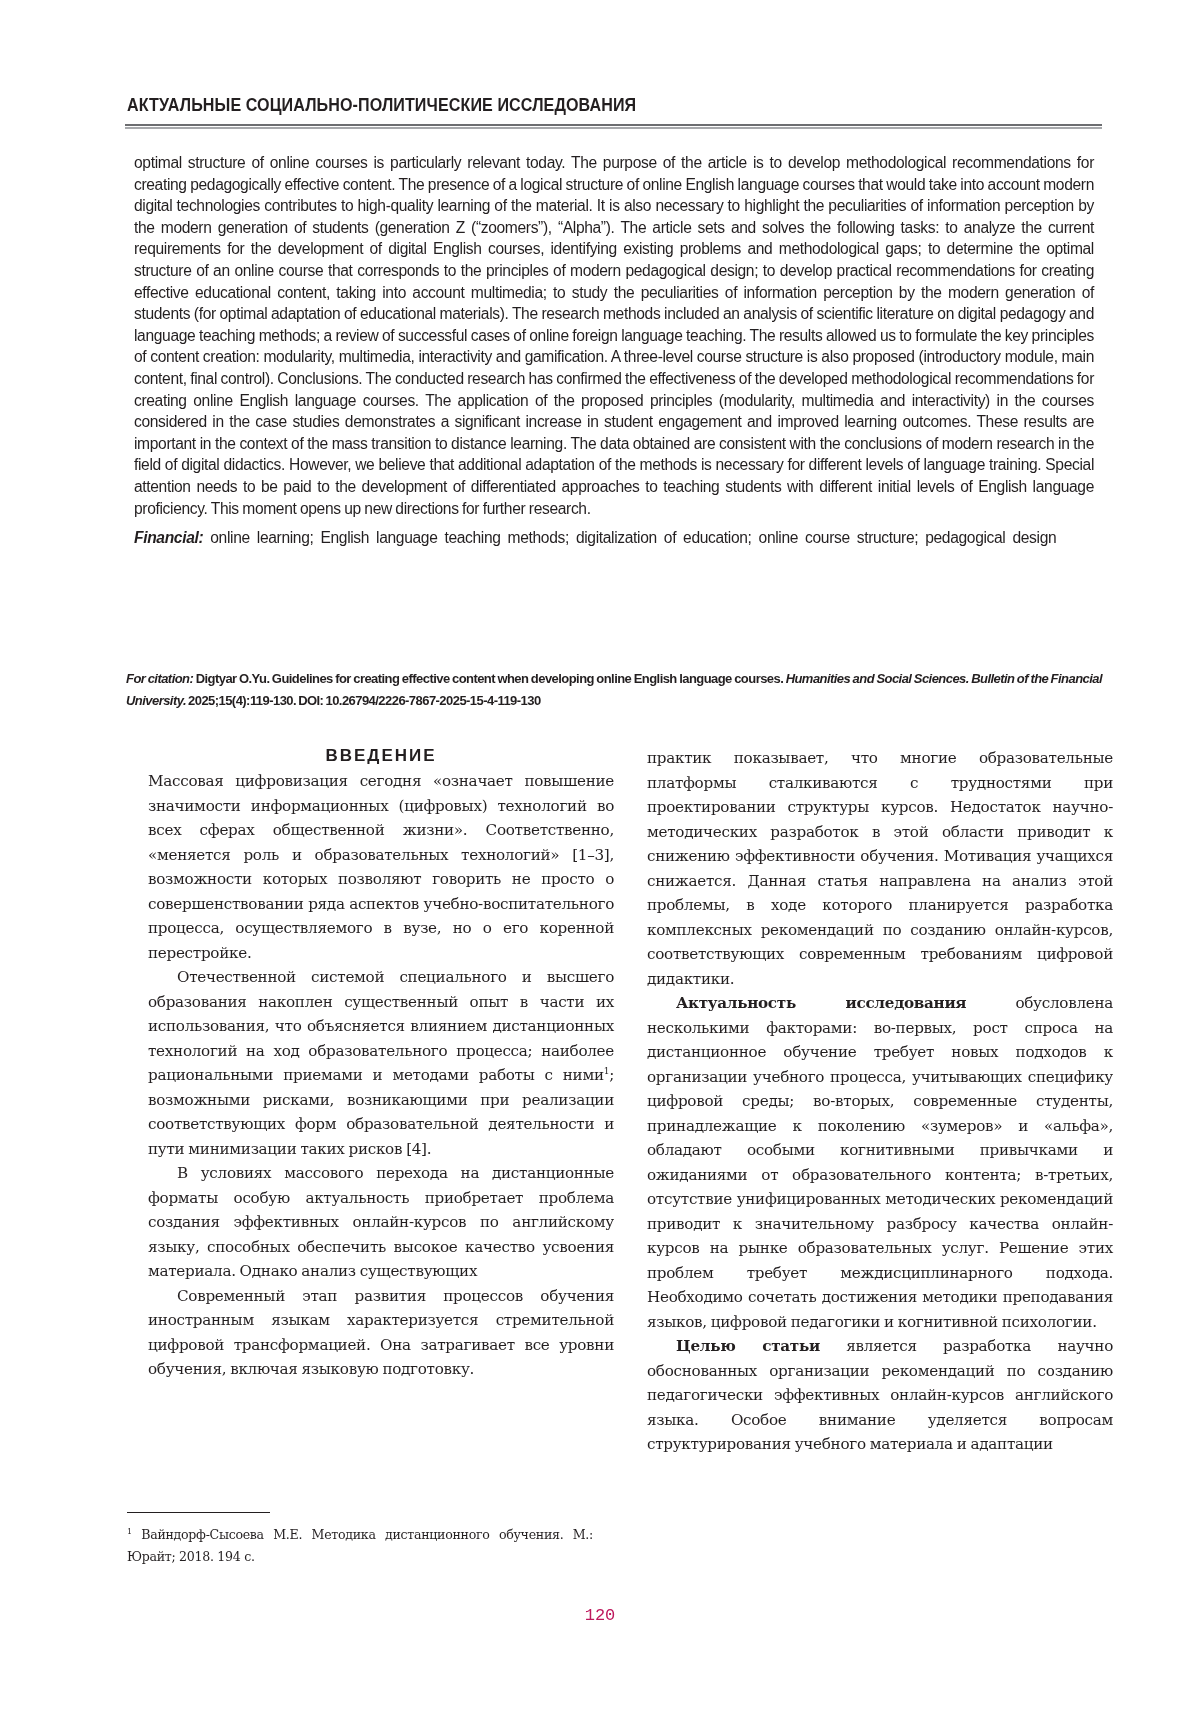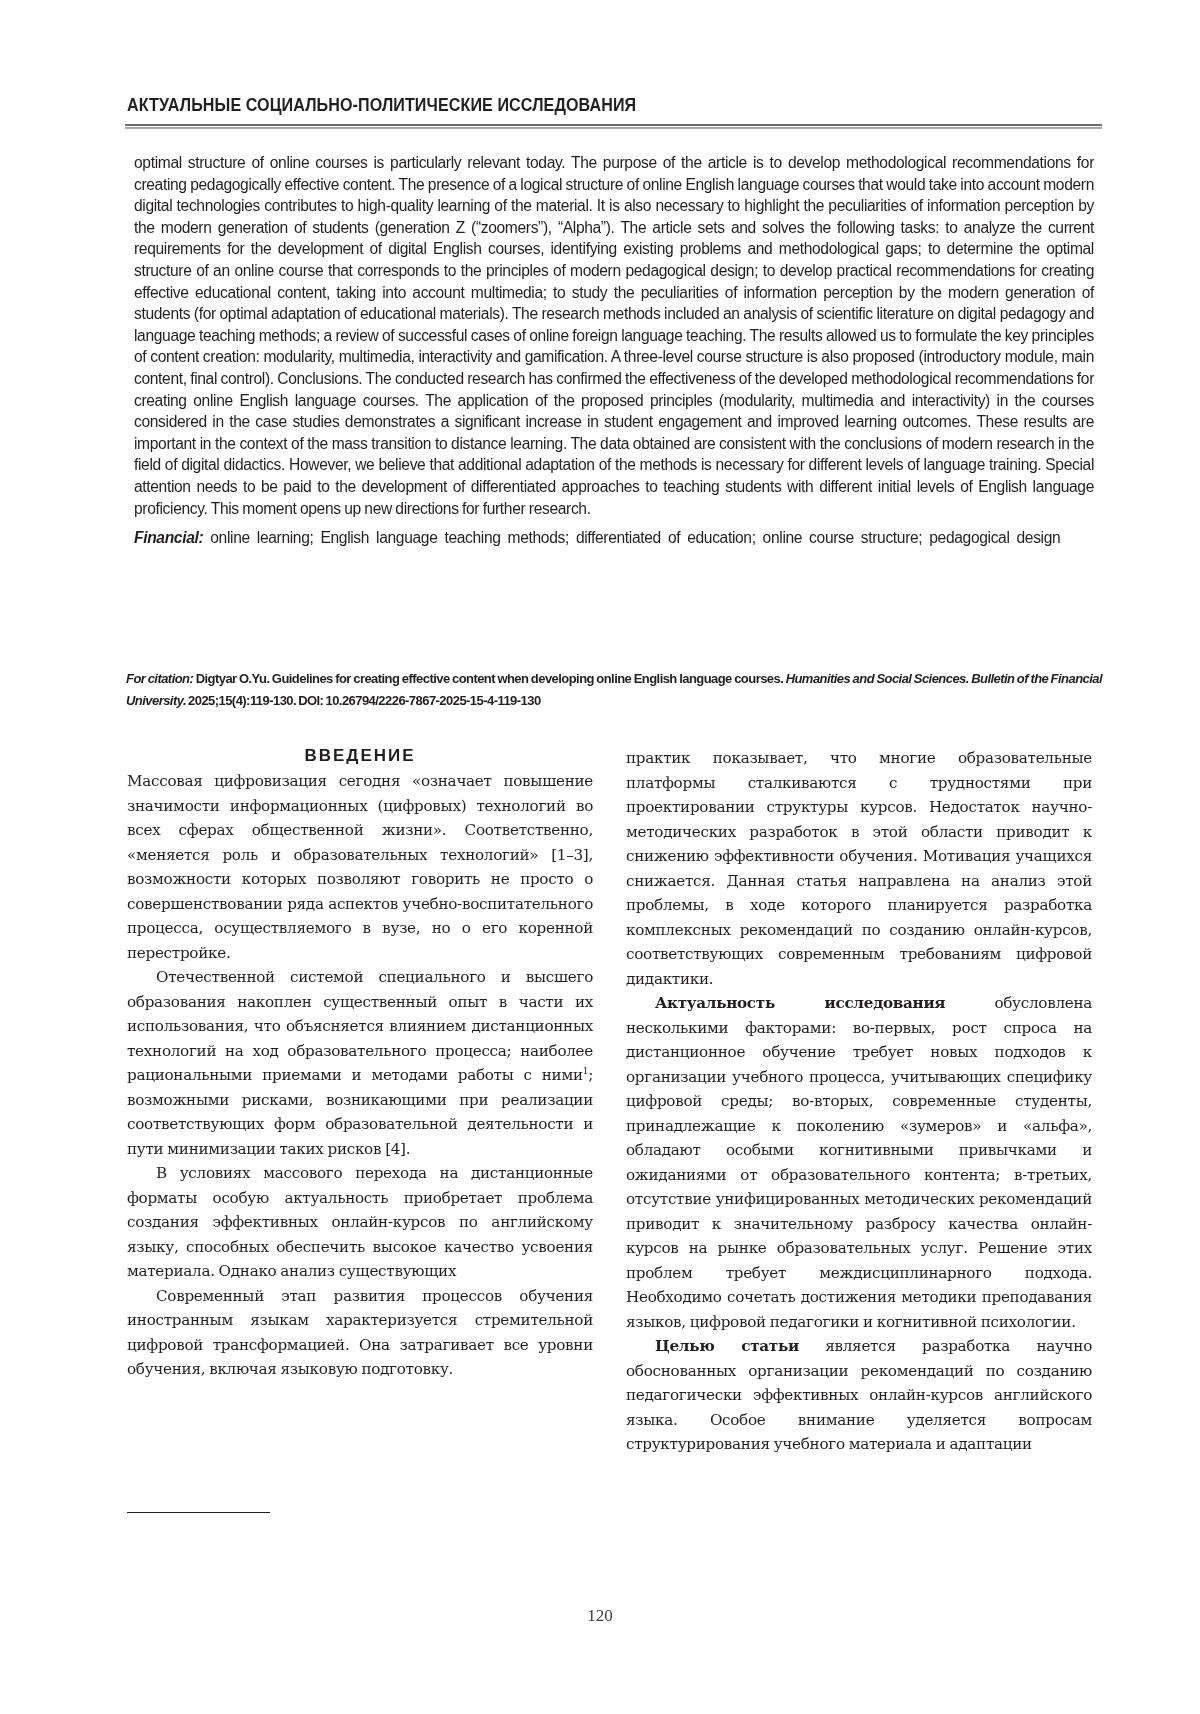--- a/index.html
+++ b/index.html
@@ -79,20 +79,21 @@
       position: absolute;
       top: 744px;
       width: 466px;
       font-family: "DejaVu Serif", "Liberation Serif", serif;
       font-size: 15.2px;
       line-height: 24.5px;
       color: #231f20;
       text-align: justify;
       letter-spacing: -0.3px;
       word-spacing: -0.6px;
+      margin-left: 21px;
     }
     .col-left { left: 127px; }
     .col-right { left: 626px; top: 746px; }
     .col p { margin: 0; }
     .indent { text-indent: 29px; }
     .section-heading {
       font-family: "Liberation Sans", sans-serif;
       font-weight: bold;
       font-size: 17px;
       letter-spacing: 2px;
@@ -122,36 +123,36 @@
       text-align: justify;
       letter-spacing: -0.3px;
     }
     .footnote sup { font-size: 8px; }
     .page-number {
       position: absolute;
       left: 0;
       width: 1200px;
       top: 1606px;
       text-align: center;
-      font-family: Liberation Serif, serif;
+      font-family: Liberation Mono, monospace;
       font-size: 17px;
-      color: #404040;
+      color: #be185d;
     }
   </style>
 </head>
 <body>
 
 <div class="page">
 
   <div class="running-head">АКТУАЛЬНЫЕ СОЦИАЛЬНО-ПОЛИТИЧЕСКИЕ ИССЛЕДОВАНИЯ</div>
   <div class="head-rule"></div>
 
   <div class="abstract">
     <p>optimal structure of online courses is particularly relevant today. The purpose of the article is to develop methodological recommendations for creating pedagogically effective content. The presence of a logical structure of online English language courses that would take into account modern digital technologies contributes to high-quality learning of the material. It is also necessary to highlight the peculiarities of information perception by the modern generation of students (generation Z (“zoomers”), “Alpha”). The article sets and solves the following tasks: to analyze the current requirements for the development of digital English courses, identifying existing problems and methodological gaps; to determine the optimal structure of an online course that corresponds to the principles of modern pedagogical design; to develop practical recommendations for creating effective educational content, taking into account multimedia; to study the peculiarities of information perception by the modern generation of students (for optimal adaptation of educational materials). The research methods included an analysis of scientific literature on digital pedagogy and language teaching methods; a review of successful cases of online foreign language teaching. The results allowed us to formulate the key principles of content creation: modularity, multimedia, interactivity and gamification. A three-level course structure is also proposed (introductory module, main content, final control). Conclusions. The conducted research has confirmed the effectiveness of the developed methodological recommendations for creating online English language courses. The application of the proposed principles (modularity, multimedia and interactivity) in the courses considered in the case studies demonstrates a significant increase in student engagement and improved learning outcomes. These results are important in the context of the mass transition to distance learning. The data obtained are consistent with the conclusions of modern research in the field of digital didactics. However, we believe that additional adaptation of the methods is necessary for different levels of language training. Special attention needs to be paid to the development of differentiated approaches to teaching students with different initial levels of English language proficiency. This moment opens up new directions for further research.</p>
-    <p class="keywords"><span class="kw-label">Financial:</span> <span>online learning; English language teaching methods; differentiated of education; online course structure; pedagogical design</span></p>
+    <p class="keywords"><span class="kw-label">Financial:</span> <span>online learning; English language teaching methods; digitalization of education; online course structure; pedagogical design</span></p>
   </div>
 
   <div class="citation">
     <span class="it">For citation:</span>
     <span>Digtyar O.Yu. Guidelines for creating effective content when developing online English language courses.</span>
     <span class="it">Humanities and Social Sciences. Bulletin of the Financial University.</span>
     <span>2025;15(4):119-130. DOI: 10.26794/2226-7867-2025-15-4-119-130</span>
   </div>
 
   <div class="col col-left">
@@ -162,15 +163,16 @@
     <p class="indent">Современный этап развития процессов обучения иностранным языкам характеризуется стремительной цифровой трансформацией. Она затрагивает все уровни обучения, включая языковую подготовку.</p>
   </div>
 
   <div class="col col-right">
     <p>практик показывает, что многие образовательные платформы сталкиваются с трудностями при проектировании структуры курсов. Недостаток научно-методических разработок в этой области приводит к снижению эффективности обучения. Мотивация учащихся снижается. Данная статья направлена на анализ этой проблемы, в ходе которого планируется разработка комплексных рекомендаций по созданию онлайн-курсов, соответствующих современным требованиям цифровой дидактики.</p>
     <p class="indent"><span class="bold">Актуальность исследования</span><span> обусловлена несколькими факторами: во-первых, рост спроса на дистанционное обучение требует новых подходов к организации учебного процесса, учитывающих специфику цифровой среды; во-вторых, современные студенты, принадлежащие к поколению «зумеров» и «альфа», обладают особыми когнитивными привычками и ожиданиями от образовательного контента; в-третьих, отсутствие унифицированных методических рекомендаций приводит к значительному разбросу качества онлайн-курсов на рынке образовательных услуг. Решение этих проблем требует междисциплинарного подхода. Необходимо сочетать достижения методики преподавания языков, цифровой педагогики и когнитивной психологии.</span></p>
     <p class="indent"><span class="bold">Целью статьи</span><span> является разработка научно обоснованных организации рекомендаций по созданию педагогически эффективных онлайн-курсов английского языка. Особое внимание уделяется вопросам структурирования учебного материала и адаптации</span></p>
   </div>
 
   <div class="fn-rule"></div>
+  <div class="footnote"><sup>1</sup><span> Вайндорф-Сысоева М.Е. Методика дистанционного обучения. М.: Юрайт; 2018. 194 с.</span></div>
 
   <div class="page-number">120</div>
 </div>
 
 </body></html>

